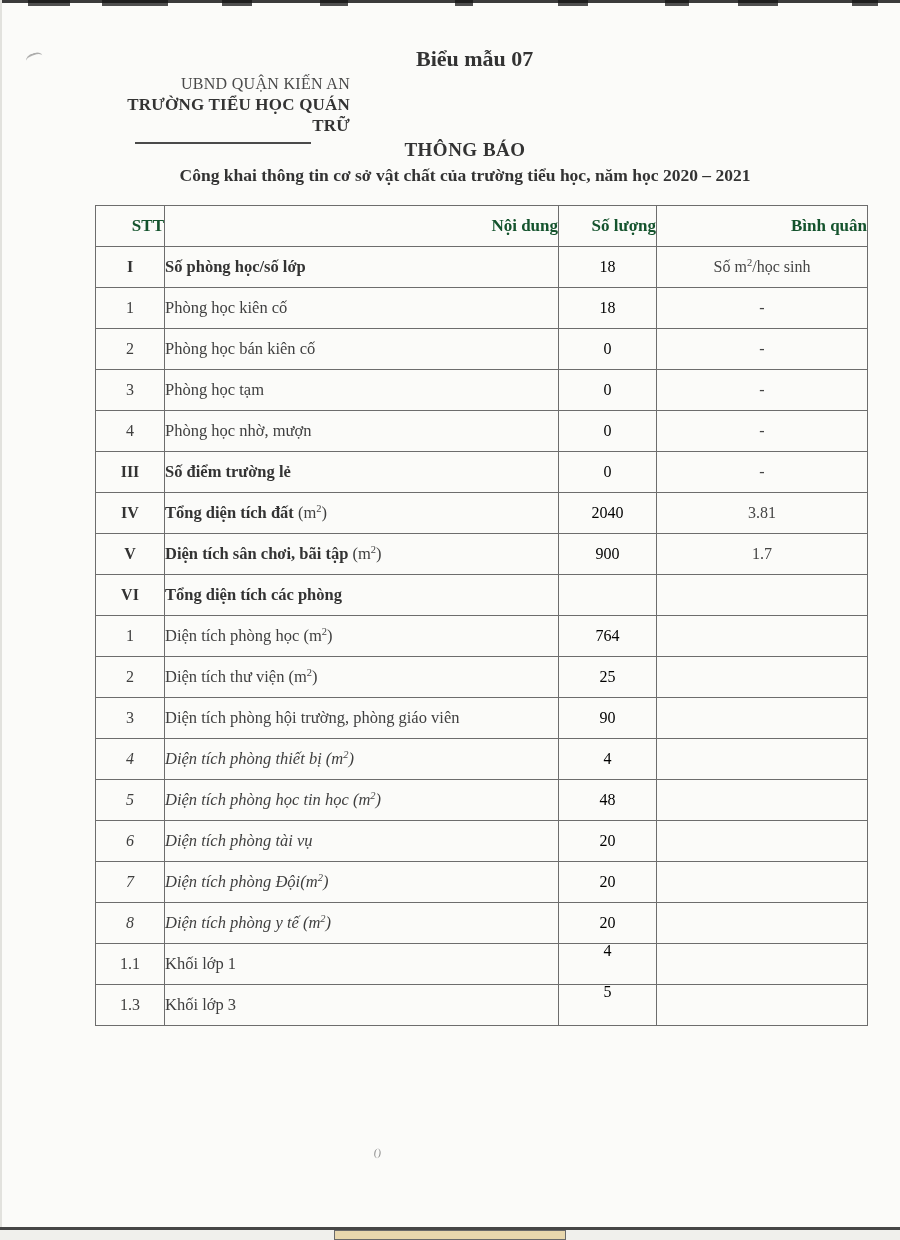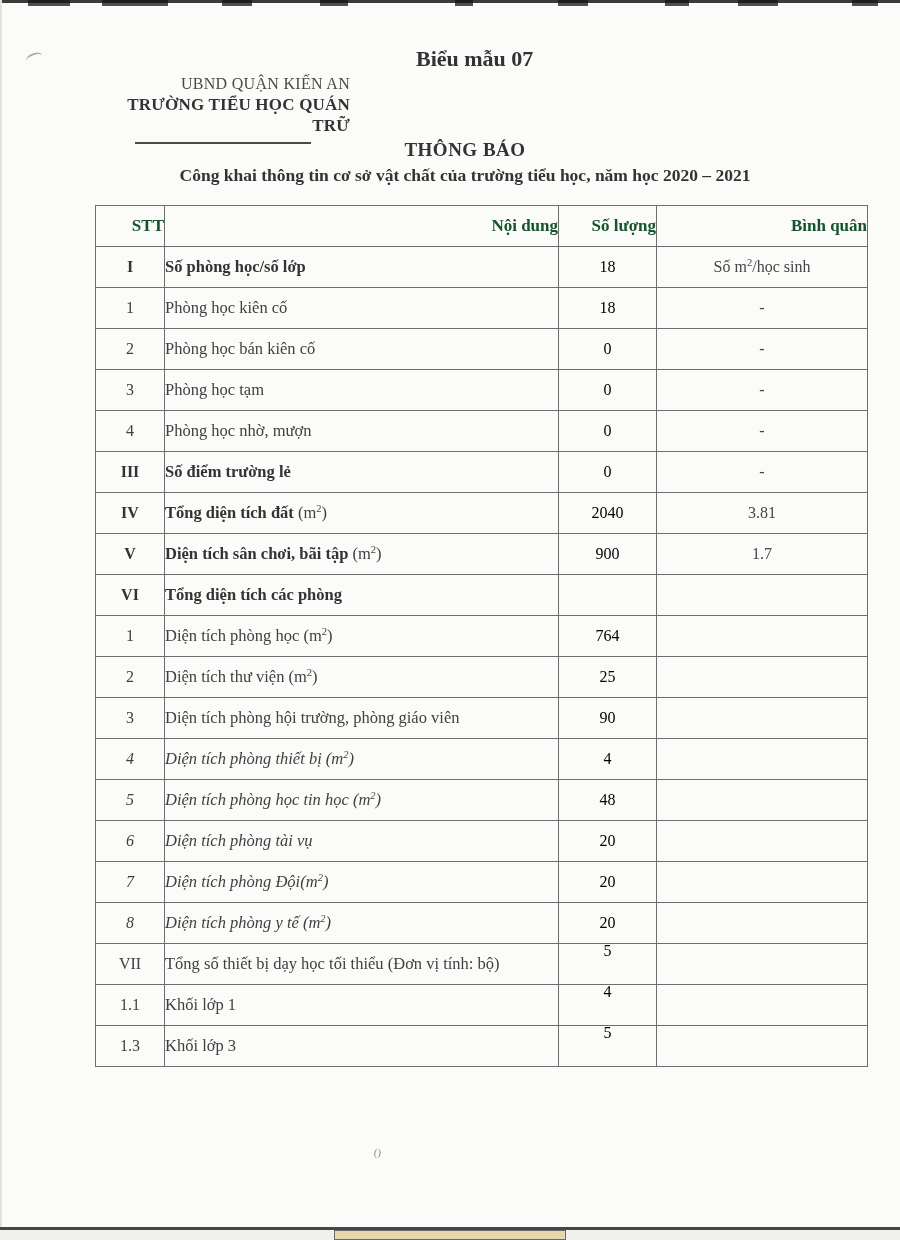--- a/index.html
+++ b/index.html
@@ -192,26 +192,20 @@
           <td class="c-qty"><span>20</span></td>
           <td class="c-avg"></td>
         </tr>
         <tr>
           <td class="c-stt i">8</td>
           <td class="c-label"><span class="i">Diện tích phòng y tế </span><span class="i">(m<sup>2</sup>)</span></td>
           <td class="c-qty"><span>20</span></td>
           <td class="c-avg"></td>
         </tr>
         <tr>
-          <td class="c-stt ">VII</td>
-          <td class="c-label"><span>Tổng số thiết bị dạy học tối thiểu (Đơn vị tính: bộ)</span></td>
-          <td class="c-qty"><span class="raised">5</span></td>
-          <td class="c-avg"></td>
-        </tr>
-        <tr>
           <td class="c-stt ">1.1</td>
           <td class="c-label"><span>Khối lớp 1</span></td>
           <td class="c-qty"><span class="raised">4</span></td>
           <td class="c-avg"></td>
         </tr>
         <tr>
           <td class="c-stt ">1.3</td>
           <td class="c-label"><span>Khối lớp 3</span></td>
           <td class="c-qty"><span class="raised">5</span></td>
           <td class="c-avg"></td>

